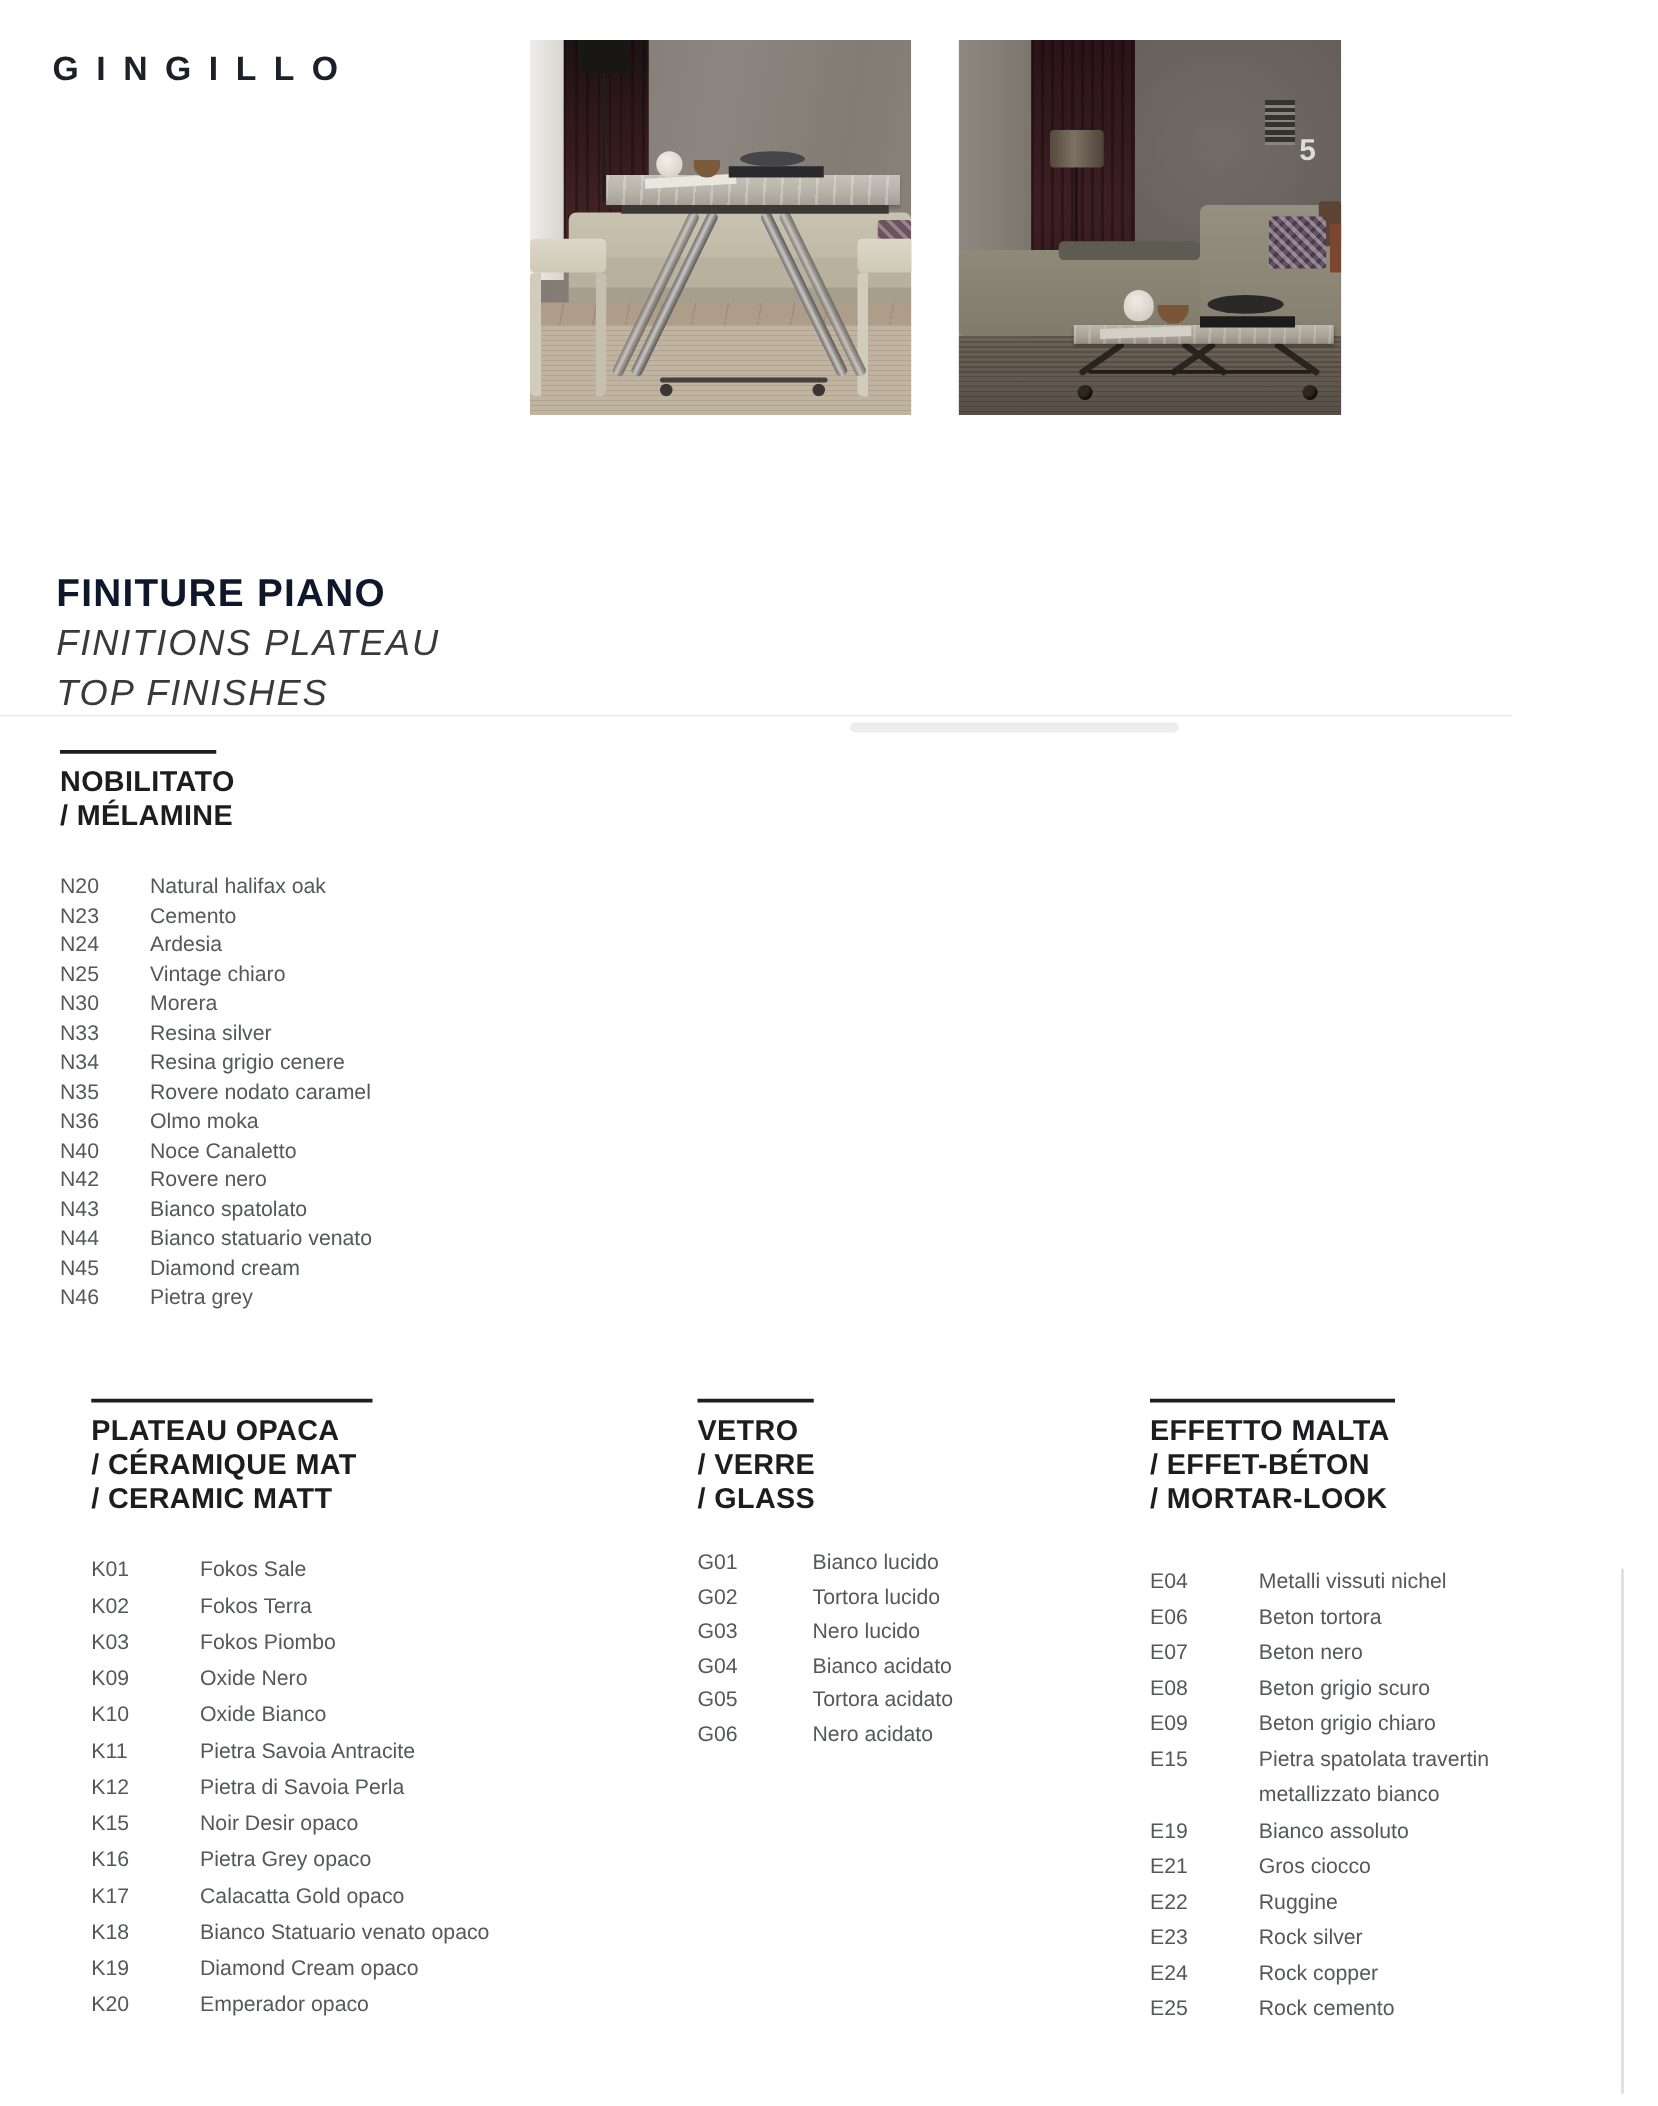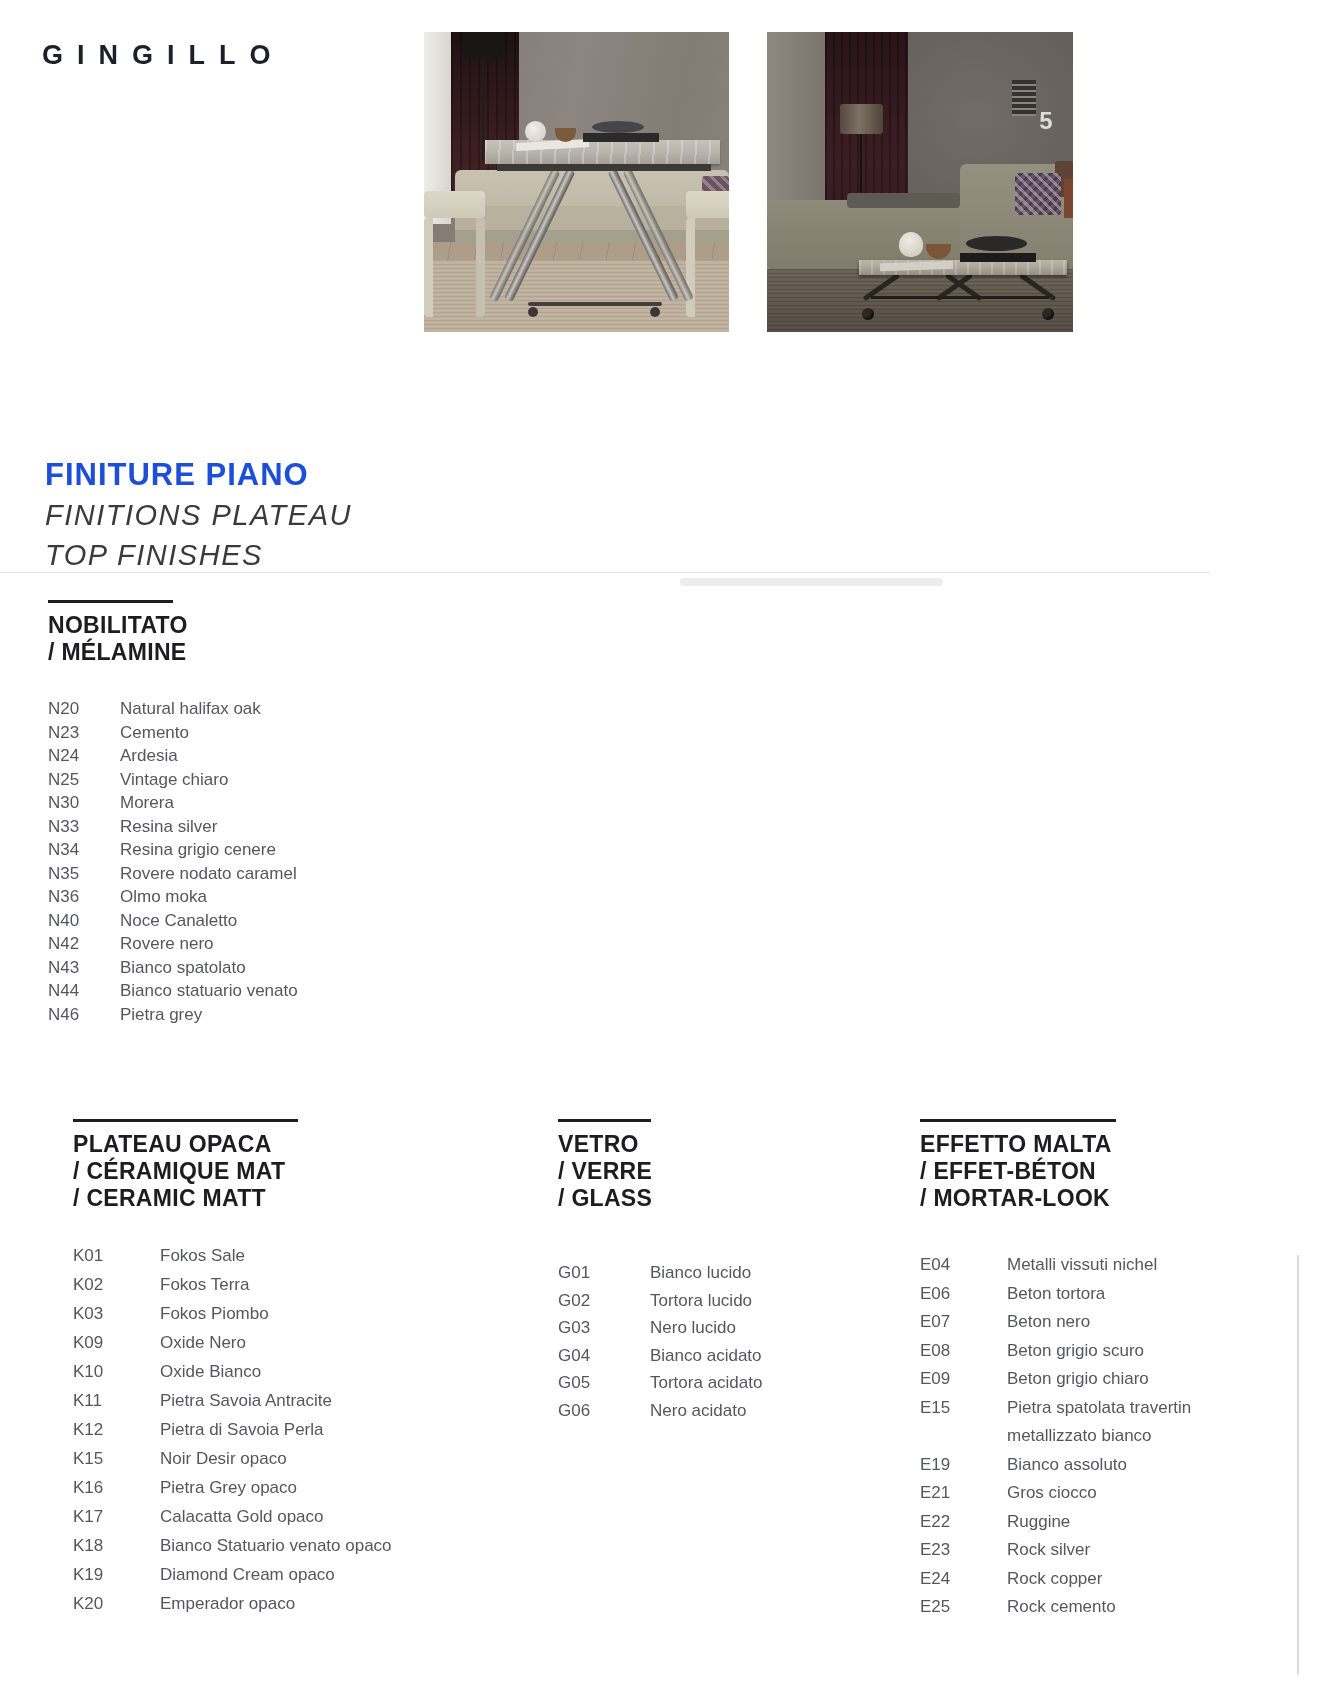--- a/index.html
+++ b/index.html
@@ -96,21 +96,21 @@
   .p2-axle{left:34%;top:88%;width:58%;height:3px;background:#211d19;}
   .p2-wheel{top:92%;width:12px;height:12px;border-radius:50%;background:#2e2721;box-shadow:inset -2px -2px 2px rgba(0,0,0,.6);}
   .p2-vase{left:43%;top:66.5%;width:8%;height:8.5%;background:radial-gradient(circle at 42% 35%,#efece4,#c9c4b8);border-radius:50% 50% 45% 45%;}
   .p2-bowl{left:52%;top:70.5%;width:8%;height:5%;background:#7a5637;border-radius:0 0 40px 40px;}
   .p2-book{left:63%;top:73.5%;width:25%;height:3%;background:#1d1c1b;}
   .p2-plate{left:65%;top:68%;width:20%;height:5%;background:#2b2927;border-radius:50%;}
   .p2-cloth{left:37%;top:76.5%;width:24%;height:2.8%;background:#d3cfc6;transform:rotate(-2deg);}
 
   
   .main-title{position:absolute;left:45px;top:455px;line-height:40px;}
-  .main-title .it{font-size:31px;font-weight:700;letter-spacing:1px;color:#1d4ed8;}
+  .main-title .it{font-size:31px;font-weight:700;letter-spacing:1px;color:#0f172a;}
   .main-title .sub{font-size:29px;font-style:italic;font-weight:400;letter-spacing:1.5px;color:#3a3a3d;}
 
   .hr-light{position:absolute;left:0;top:572px;width:1210px;height:1px;background:#e7e7e7;}
   .grey-bar{position:absolute;left:680px;top:578px;width:263px;height:8px;border-radius:4px;background:#ededed;}
   .v-scroll{position:absolute;left:1297px;top:1255px;width:2px;height:420px;background:#dcdcdc;}
 
   
   .section{position:absolute;}
   .sec-rule{height:3px;background:#1e1e20;margin-bottom:9px;}
   .sec-title{font-size:23px;font-weight:700;line-height:27px;color:#1d1d1f;letter-spacing:.3px;}
@@ -128,21 +128,21 @@
   #sec-ceramica{left:73px;top:1119px;width:440px;}
   #sec-ceramica .sec-rule{width:225px;}
   #sec-ceramica .row{line-height:29px;}
   #sec-ceramica .row .code{flex-basis:87px;}
   #sec-ceramica .list{margin-top:29px;}
 
   #sec-vetro{left:558px;top:1119px;width:380px;}
   #sec-vetro .sec-rule{width:93px;}
   #sec-vetro .row{line-height:27.5px;}
   #sec-vetro .row .code{flex-basis:92px;}
-  #sec-vetro .list{margin-top:47px;}
+  #sec-vetro .list{margin-top:24px;}
 
   #sec-effetto{left:920px;top:1119px;width:352px;}
   #sec-effetto .sec-rule{width:196px;}
   #sec-effetto .row{line-height:28.5px;}
   #sec-effetto .row .code{flex-basis:87px;}
   #sec-effetto .list{margin-top:39px;}
 </style>
 </head>
 <body>
 
@@ -286,20 +286,24 @@
         <div class="row">
           <span class="code">N43</span>
           <span class="lwrap"><span>Bianco spatolato</span></span>
         </div>
 
         <div class="row">
           <span class="code">N44</span>
           <span class="lwrap"><span>Bianco statuario venato</span></span>
         </div>
 
+        <div class="row">
+          <span class="code">N45</span>
+          <span class="lwrap"><span>Diamond cream</span></span>
+        </div>
 
         <div class="row">
           <span class="code">N46</span>
           <span class="lwrap"><span>Pietra grey</span></span>
         </div>
       </div>
   </div>
 
   <div class="section" id="sec-ceramica">
     <div class="sec-rule"></div>

